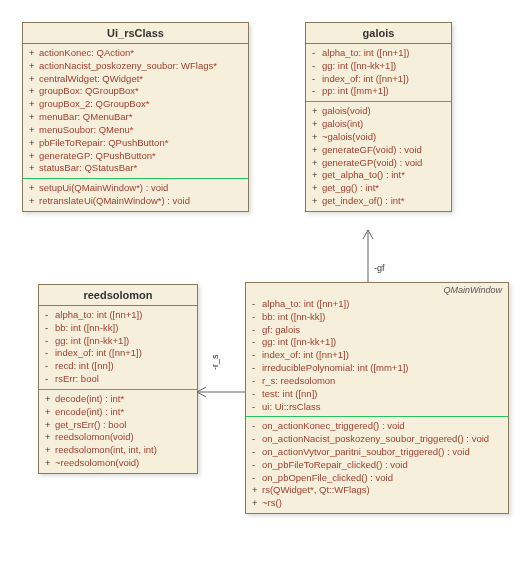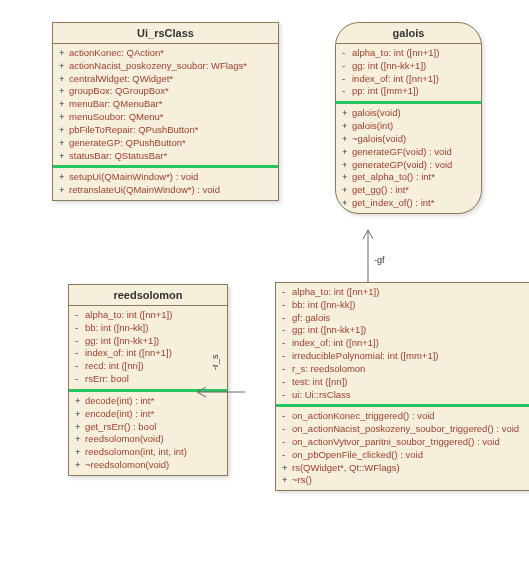--- a/index.html
+++ b/index.html
@@ -10,39 +10,38 @@
     background: #fff;
     position: relative;
     width: 529px;
     height: 568px;
   }
   .class-box {
     position: absolute;
     border: 1px solid #8a7a5a;
     background: #f5efdc;
     box-shadow: 2px 2px 4px rgba(0,0,0,0.15);
-    margin-left: 30px;
   }
   .class-title {
     text-align: center;
     font-weight: bold;
     padding: 4px 8px;
     border-bottom: 1px solid #8a7a5a;
     font-size: 11px;
     color: #333;
   }
   .class-stereotype {
     text-align: right;
     font-style: italic;
     font-size: 9px;
     padding: 2px 6px 0 6px;
     color: #555;
   }
   .class-section {
-    border-bottom: 3px solid #22c55e;
+    border-bottom: 1px solid #22c55e;
     padding: 3px 6px;
     color: #a04030;
     font-size: 9.5px;
     line-height: 1.35;
   }
   .class-section:last-child {
     border-bottom: none;
   }
   .member {
     white-space: nowrap;
@@ -67,33 +66,34 @@
 </head>
 <body>
 
 <div class="class-box" style="left:22px; top:22px; width:225px;">
   <div class="class-title">Ui_rsClass</div>
   <div class="class-section" id="ui_rs_attrs">
       <div class="member"><span class="vis">+</span><span>actionKonec: QAction*</span></div>
       <div class="member"><span class="vis">+</span><span>actionNacist_poskozeny_soubor: WFlags*</span></div>
       <div class="member"><span class="vis">+</span><span>centralWidget: QWidget*</span></div>
       <div class="member"><span class="vis">+</span><span>groupBox: QGroupBox*</span></div>
+      <div class="member"><span class="vis">+</span><span>groupBox_2: QGroupBox*</span></div>
       <div class="member"><span class="vis">+</span><span>menuBar: QMenuBar*</span></div>
       <div class="member"><span class="vis">+</span><span>menuSoubor: QMenu*</span></div>
       <div class="member"><span class="vis">+</span><span>pbFileToRepair: QPushButton*</span></div>
       <div class="member"><span class="vis">+</span><span>generateGP: QPushButton*</span></div>
       <div class="member"><span class="vis">+</span><span>statusBar: QStatusBar*</span></div>
     </div>
   <div class="class-section" id="ui_rs_ops">
       <div class="member"><span class="vis">+</span><span>setupUi(QMainWindow*) : void</span></div>
       <div class="member"><span class="vis">+</span><span>retranslateUi(QMainWindow*) : void</span></div>
     </div>
 </div>
 
-<div class="class-box" style="left:305px; top:22px; width:145px;border-radius:24px;">
+<div class="class-box" style="left:305px; top:22px; width:145px;">
   <div class="class-title">galois</div>
   <div class="class-section" id="galois_attrs">
       <div class="member"><span class="vis">-</span><span>alpha_to: int ([nn+1])</span></div>
       <div class="member"><span class="vis">-</span><span>gg: int ([nn-kk+1])</span></div>
       <div class="member"><span class="vis">-</span><span>index_of: int ([nn+1])</span></div>
       <div class="member"><span class="vis">-</span><span>pp: int ([mm+1])</span></div>
     </div>
   <div class="class-section" id="galois_ops">
       <div class="member"><span class="vis">+</span><span>galois(void)</span></div>
       <div class="member"><span class="vis">+</span><span>galois(int)</span></div>
@@ -120,44 +120,46 @@
       <div class="member"><span class="vis">+</span><span>decode(int) : int*</span></div>
       <div class="member"><span class="vis">+</span><span>encode(int) : int*</span></div>
       <div class="member"><span class="vis">+</span><span>get_rsErr() : bool</span></div>
       <div class="member"><span class="vis">+</span><span>reedsolomon(void)</span></div>
       <div class="member"><span class="vis">+</span><span>reedsolomon(int, int, int)</span></div>
       <div class="member"><span class="vis">+</span><span>~reedsolomon(void)</span></div>
     </div>
 </div>
 
 <div class="class-box" style="left:245px; top:282px; width:262px;">
+  <div class="class-stereotype">QMainWindow</div>
   <div class="class-section" id="rs_attrs">
       <div class="member"><span class="vis">-</span><span>alpha_to: int ([nn+1])</span></div>
       <div class="member"><span class="vis">-</span><span>bb: int ([nn-kk])</span></div>
       <div class="member"><span class="vis">-</span><span>gf: galois</span></div>
       <div class="member"><span class="vis">-</span><span>gg: int ([nn-kk+1])</span></div>
       <div class="member"><span class="vis">-</span><span>index_of: int ([nn+1])</span></div>
       <div class="member"><span class="vis">-</span><span>irreduciblePolynomial: int ([mm+1])</span></div>
       <div class="member"><span class="vis">-</span><span>r_s: reedsolomon</span></div>
       <div class="member"><span class="vis">-</span><span>test: int ([nn])</span></div>
       <div class="member"><span class="vis">-</span><span>ui: Ui::rsClass</span></div>
     </div>
   <div class="class-section" id="rs_ops">
       <div class="member"><span class="vis">-</span><span>on_actionKonec_triggered() : void</span></div>
       <div class="member"><span class="vis">-</span><span>on_actionNacist_poskozeny_soubor_triggered() : void</span></div>
       <div class="member"><span class="vis">-</span><span>on_actionVytvor_paritni_soubor_triggered() : void</span></div>
+      <div class="member"><span class="vis">-</span><span>on_pbFileToRepair_clicked() : void</span></div>
       <div class="member"><span class="vis">-</span><span>on_pbOpenFile_clicked() : void</span></div>
       <div class="member"><span class="vis">+</span><span>rs(QWidget*, Qt::WFlags)</span></div>
       <div class="member"><span class="vis">+</span><span>~rs()</span></div>
     </div>
 </div>
 
 <svg class="connectors" width="529" height="568">
 
   <line x1="368" y1="282" x2="368" y2="230" stroke="#666" stroke-width="1"></line>
   <polyline points="363,239 368,230 373,239" fill="none" stroke="#666" stroke-width="1"></polyline>
 
   <line x1="245" y1="392" x2="197" y2="392" stroke="#666" stroke-width="1"></line>
   <polyline points="206,387 197,392 206,397" fill="none" stroke="#666" stroke-width="1"></polyline>
 </svg>
 
-<div class="conn-label" style="left:374px; top:255px;">-gf</div>
+<div class="conn-label" style="left:374px; top:263px;">-gf</div>
 <div class="conn-label" style="left:210px; top:370px; transform:rotate(-90deg); transform-origin:left top;">-r_s</div>
 
 </body></html>

